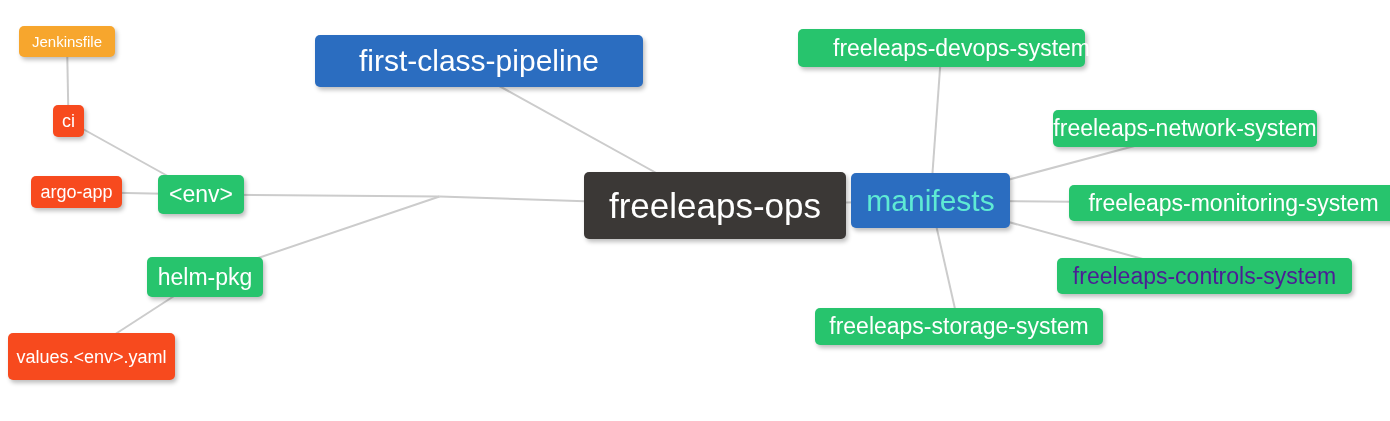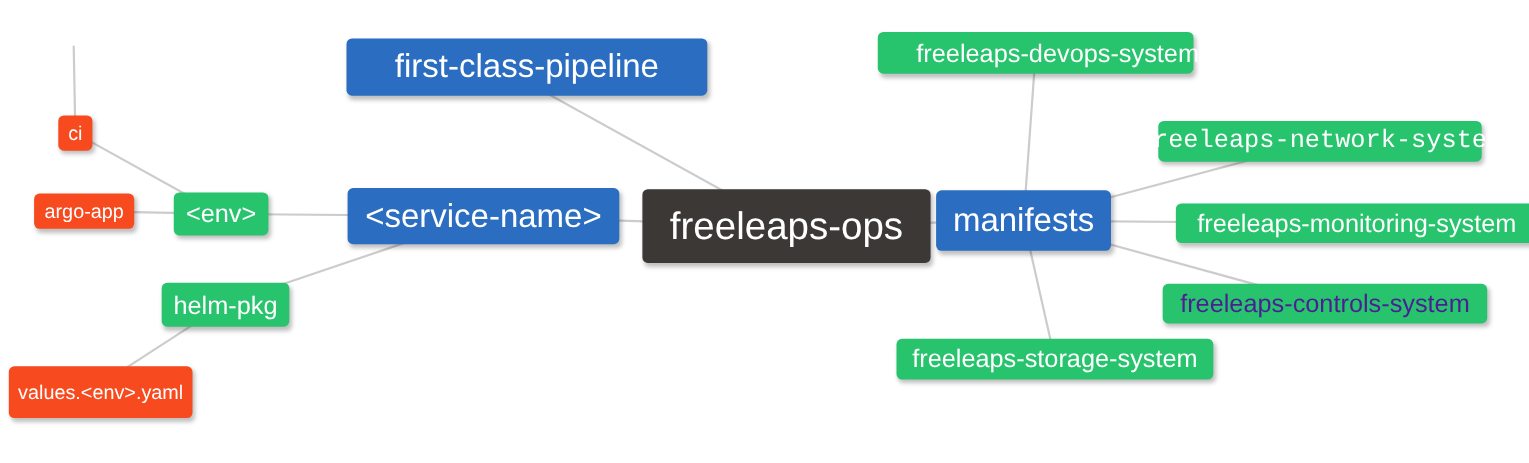--- a/index.html
+++ b/index.html
@@ -54,26 +54,26 @@
       <line x1="715" y1="205.5" x2="930.5" y2="200.5" stroke="#CCCCCC" stroke-width="2"></line>
       <line x1="930.5" y1="200.5" x2="941.5" y2="48" stroke="#CCCCCC" stroke-width="2"></line>
       <line x1="930.5" y1="200.5" x2="1200" y2="128.5" stroke="#CCCCCC" stroke-width="2"></line>
       <line x1="930.5" y1="200.5" x2="1212.5" y2="203" stroke="#CCCCCC" stroke-width="2"></line>
       <line x1="930.5" y1="200.5" x2="1204.5" y2="276" stroke="#CCCCCC" stroke-width="2"></line>
       <line x1="930.5" y1="200.5" x2="959" y2="326.5" stroke="#CCCCCC" stroke-width="2"></line>
     </svg>
   <div class="node-layer" id="node-layer">
       <div class="node" style="left: 584px; top: 172px; width: 262px; height: 67px; background: rgb(59, 56, 54); font-size: 35px; color: rgb(255, 255, 255);">freeleaps-ops</div>
       <div class="node" style="left: 315px; top: 35px; width: 328px; height: 52px; background: rgb(43, 109, 192); font-size: 30px; color: rgb(255, 255, 255);">first-class-pipeline</div>
-      <div class="node" style="left: 316px; top: 171px; width: 247px; height: 51px; background: rgb(43, 109, 192); font-size: 30px; color: rgb(255, 255, 255);">&lt;service-name&gt;</div>
-      <div class="node" style="left: 851px; top: 173px; width: 159px; height: 55px; background: rgb(43, 109, 192); font-size: 30px; color: #ffffff;">manifests</div>
+      <div class="node" style="left: 851px; top: 173px; width: 159px; height: 55px; background: rgb(43, 109, 192); font-size: 30px; color: #5eead4;">manifests</div>
       <div class="node" style="left: 158px; top: 175px; width: 86px; height: 39px; background: rgb(39, 196, 109); font-size: 23px; color: rgb(255, 255, 255);">&lt;env&gt;</div>
       <div class="node" style="left: 147px; top: 257px; width: 116px; height: 40px; background: rgb(39, 196, 109); font-size: 23px; color: rgb(255, 255, 255);">helm-pkg</div>
       <div class="node" style="left: 53px; top: 105px; width: 31px; height: 32px; background: rgb(247, 74, 30); font-size: 18px; color: rgb(255, 255, 255);">ci</div>
       <div class="node" style="left: 31px; top: 176px; width: 91px; height: 32px; background: rgb(247, 74, 30); font-size: 18px; color: rgb(255, 255, 255);">argo-app</div>
       <div class="node" style="left: 8px; top: 333px; width: 167px; height: 47px; background: rgb(247, 74, 30); font-size: 18px; color: rgb(255, 255, 255);">values.&lt;env&gt;.yaml</div>
+      <div class="node" style="left: 19px; top: 26px; width: 96px; height: 31px; background: rgb(247, 166, 45); font-size: 15px; color: rgb(255, 255, 255);">Jenkinsfile</div>
       <div class="node" style="left: 798px; top: 29px; width: 287px; height: 38px; background: rgb(39, 196, 109); font-size: 23px; color: rgb(255, 255, 255); padding-left: 40px;">freeleaps-devops-system</div>
-      <div class="node" style="left: 1053px; top: 110px; width: 294px; height: 37px; background: rgb(39, 196, 109); font-size: 23px; color: rgb(255, 255, 255); font-family: Liberation Mono, monospace;">freeleaps-network-system</div>
+      <div class="node" style="left: 1053px; top: 110px; width: 264px; height: 37px; background: rgb(39, 196, 109); font-size: 23px; color: rgb(255, 255, 255);">freeleaps-network-system</div>
       <div class="node" style="left: 1069px; top: 185px; width: 329px; height: 36px; background: rgb(39, 196, 109); font-size: 23px; color: rgb(255, 255, 255);">freeleaps-monitoring-system</div>
       <div class="node" style="left: 1057px; top: 258px; width: 295px; height: 36px; background: rgb(39, 196, 109); font-size: 23px; color: #4c1d95;">freeleaps-controls-system</div>
       <div class="node" style="left: 815px; top: 308px; width: 288px; height: 37px; background: rgb(39, 196, 109); font-size: 23px; color: rgb(255, 255, 255);">freeleaps-storage-system</div>
     </div>
 </div>
 
 </body></html>

